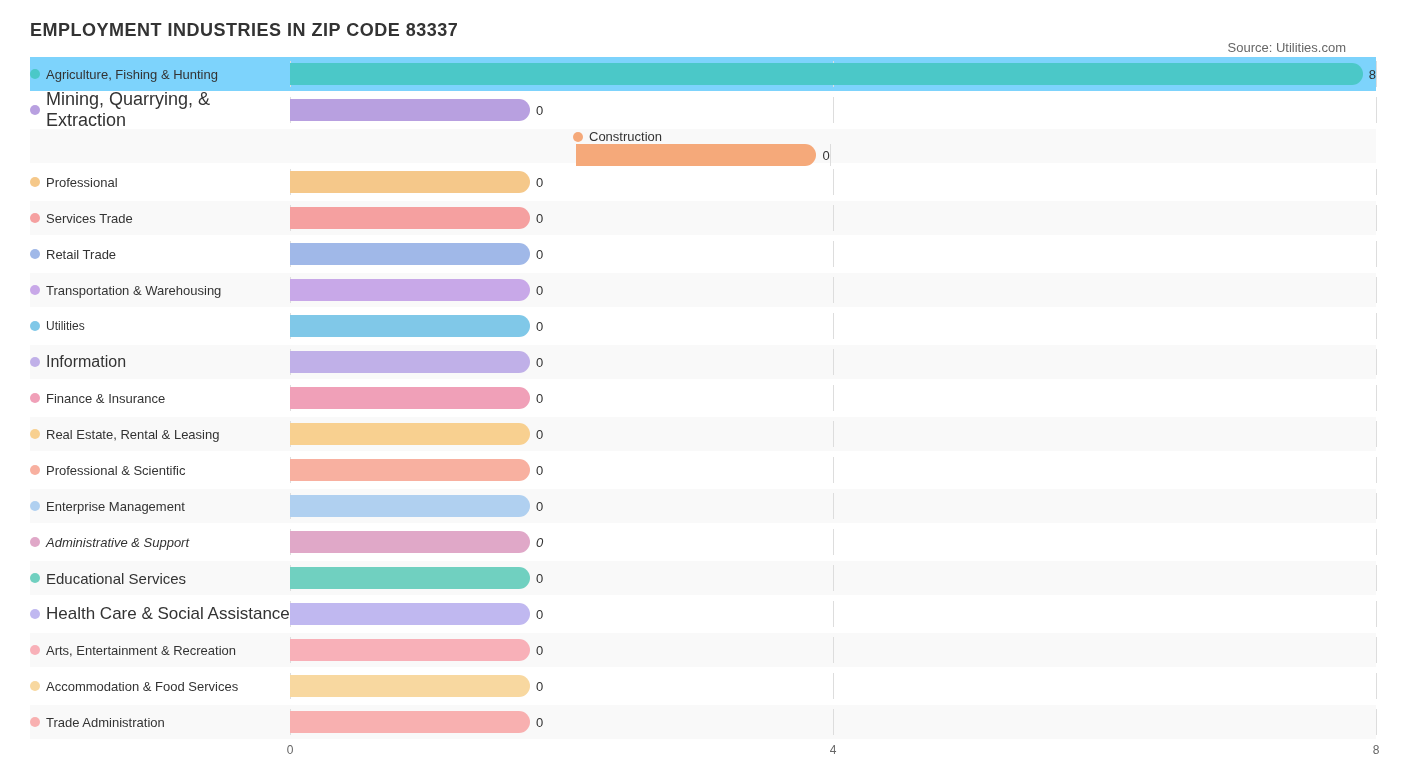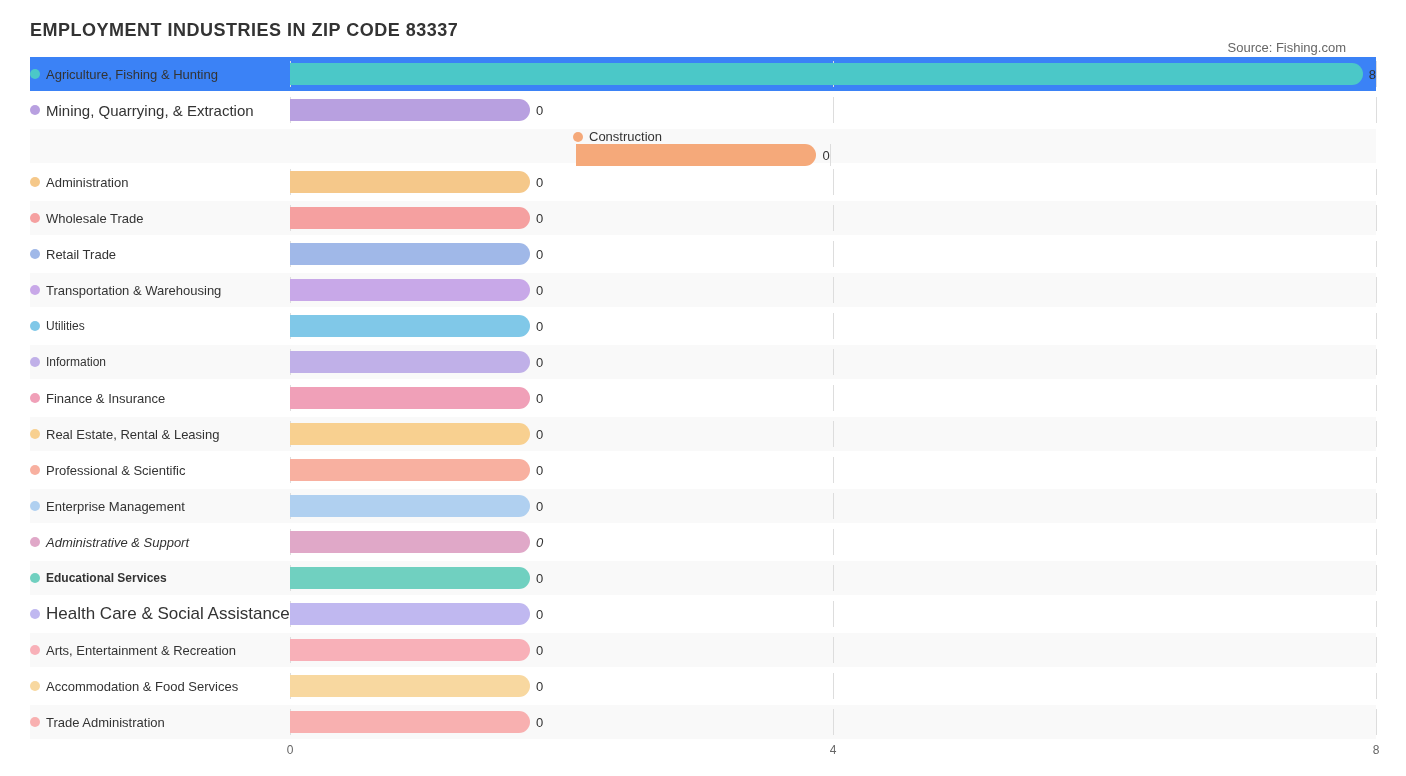--- a/index.html
+++ b/index.html
@@ -75,42 +75,42 @@
     }
     .bars-wrapper {
       position: relative;
     }
   </style>
 </head>
 <body>
 
 <div style="position: relative;">
   <div class="chart-title">EMPLOYMENT INDUSTRIES IN ZIP CODE 83337</div>
-  <div class="source-text">Source: Fishing.com</div>
+  <div class="source-text">Source: Utilities.com</div>
 </div>
 
 <div class="chart-container">
   <div class="bars-wrapper" id="bars-wrapper">
-  <div class="bar-row" style="background: #3b82f6; text-align: center;">
+  <div class="bar-row" style="background: #7dd3fc; text-align: center;">
         <div class="bar-label">
           <div class="dot" style="background: rgb(75, 200, 200);"></div>
           <span style="font-size: 13px;">Agriculture, Fishing &amp; Hunting</span>
         </div>
         <div class="bar-area">
           <div style="position: absolute; left: 0px; top: 0px; bottom: 0px; width: 1px; background: rgb(221, 221, 221); z-index: 0;"></div>
           <div style="position: absolute; left: 50%; top: 0px; bottom: 0px; width: 1px; background: rgb(221, 221, 221); z-index: 0;"></div>
           <div style="position: absolute; left: 100%; top: 0px; bottom: 0px; width: 1px; background: rgb(221, 221, 221); z-index: 0;"></div>
           <div class="bar" style="background: rgb(75, 200, 200); position: relative; z-index: 1; width: 100%;"></div>
           <span class="bar-value" style="position: relative; z-index: 1;">8</span>
         </div>
       </div>
       <div class="bar-row" style="background: rgb(255, 255, 255);">
         <div class="bar-label">
           <div class="dot" style="background: rgb(184, 160, 224);"></div>
-          <span style="font-size: 15px;">Mining, Quarrying, &amp; Extraction</span>
+          <span style="font-size: 18px;">Mining, Quarrying, &amp; Extraction</span>
         </div>
         <div class="bar-area">
           <div style="position: absolute; left: 0px; top: 0px; bottom: 0px; width: 1px; background: rgb(221, 221, 221); z-index: 0;"></div>
           <div style="position: absolute; left: 50%; top: 0px; bottom: 0px; width: 1px; background: rgb(221, 221, 221); z-index: 0;"></div>
           <div style="position: absolute; left: 100%; top: 0px; bottom: 0px; width: 1px; background: rgb(221, 221, 221); z-index: 0;"></div>
           <div class="bar" style="background: rgb(184, 160, 224); position: relative; z-index: 1; width: 240px;"></div>
           <span class="bar-value" style="position: relative; z-index: 1;">0</span>
         </div>
       </div>
       <div class="bar-row" style="background: rgb(249, 249, 249); flex-direction: column;">
@@ -122,34 +122,34 @@
           <div style="position: absolute; left: 0px; top: 0px; bottom: 0px; width: 1px; background: rgb(221, 221, 221); z-index: 0;"></div>
           <div style="position: absolute; left: 50%; top: 0px; bottom: 0px; width: 1px; background: rgb(221, 221, 221); z-index: 0;"></div>
           <div style="position: absolute; left: 100%; top: 0px; bottom: 0px; width: 1px; background: rgb(221, 221, 221); z-index: 0;"></div>
           <div class="bar" style="background: rgb(245, 169, 122); position: relative; z-index: 1; width: 240px;"></div>
           <span class="bar-value" style="position: relative; z-index: 1;">0</span>
         </div>
       </div>
       <div class="bar-row" style="background: rgb(255, 255, 255);">
         <div class="bar-label">
           <div class="dot" style="background: rgb(245, 200, 138);"></div>
-          <span style="font-size: 13px;">Administration</span>
+          <span style="font-size: 13px;">Professional</span>
         </div>
         <div class="bar-area">
           <div style="position: absolute; left: 0px; top: 0px; bottom: 0px; width: 1px; background: rgb(221, 221, 221); z-index: 0;"></div>
           <div style="position: absolute; left: 50%; top: 0px; bottom: 0px; width: 1px; background: rgb(221, 221, 221); z-index: 0;"></div>
           <div style="position: absolute; left: 100%; top: 0px; bottom: 0px; width: 1px; background: rgb(221, 221, 221); z-index: 0;"></div>
           <div class="bar" style="background: rgb(245, 200, 138); position: relative; z-index: 1; width: 240px;"></div>
           <span class="bar-value" style="position: relative; z-index: 1;">0</span>
         </div>
       </div>
       <div class="bar-row" style="background: rgb(249, 249, 249);">
         <div class="bar-label">
           <div class="dot" style="background: rgb(245, 160, 160);"></div>
-          <span style="font-size: 13px;">Wholesale Trade</span>
+          <span style="font-size: 13px;">Services Trade</span>
         </div>
         <div class="bar-area">
           <div style="position: absolute; left: 0px; top: 0px; bottom: 0px; width: 1px; background: rgb(221, 221, 221); z-index: 0;"></div>
           <div style="position: absolute; left: 50%; top: 0px; bottom: 0px; width: 1px; background: rgb(221, 221, 221); z-index: 0;"></div>
           <div style="position: absolute; left: 100%; top: 0px; bottom: 0px; width: 1px; background: rgb(221, 221, 221); z-index: 0;"></div>
           <div class="bar" style="background: rgb(245, 160, 160); position: relative; z-index: 1; width: 240px;"></div>
           <span class="bar-value" style="position: relative; z-index: 1;">0</span>
         </div>
       </div>
       <div class="bar-row" style="background: rgb(255, 255, 255);">
@@ -187,21 +187,21 @@
           <div style="position: absolute; left: 0px; top: 0px; bottom: 0px; width: 1px; background: rgb(221, 221, 221); z-index: 0;"></div>
           <div style="position: absolute; left: 50%; top: 0px; bottom: 0px; width: 1px; background: rgb(221, 221, 221); z-index: 0;"></div>
           <div style="position: absolute; left: 100%; top: 0px; bottom: 0px; width: 1px; background: rgb(221, 221, 221); z-index: 0;"></div>
           <div class="bar" style="background: rgb(128, 200, 232); position: relative; z-index: 1; width: 240px;"></div>
           <span class="bar-value" style="position: relative; z-index: 1;">0</span>
         </div>
       </div>
       <div class="bar-row" style="background: rgb(249, 249, 249);">
         <div class="bar-label">
           <div class="dot" style="background: rgb(192, 176, 232);"></div>
-          <span style="font-size: 12px;">Information</span>
+          <span style="font-size: 16px;">Information</span>
         </div>
         <div class="bar-area">
           <div style="position: absolute; left: 0px; top: 0px; bottom: 0px; width: 1px; background: rgb(221, 221, 221); z-index: 0;"></div>
           <div style="position: absolute; left: 50%; top: 0px; bottom: 0px; width: 1px; background: rgb(221, 221, 221); z-index: 0;"></div>
           <div style="position: absolute; left: 100%; top: 0px; bottom: 0px; width: 1px; background: rgb(221, 221, 221); z-index: 0;"></div>
           <div class="bar" style="background: rgb(192, 176, 232); position: relative; z-index: 1; width: 240px;"></div>
           <span class="bar-value" style="position: relative; z-index: 1;">0</span>
         </div>
       </div>
       <div class="bar-row" style="background: rgb(255, 255, 255);">
@@ -265,21 +265,21 @@
           <div style="position: absolute; left: 0px; top: 0px; bottom: 0px; width: 1px; background: rgb(221, 221, 221); z-index: 0;"></div>
           <div style="position: absolute; left: 50%; top: 0px; bottom: 0px; width: 1px; background: rgb(221, 221, 221); z-index: 0;"></div>
           <div style="position: absolute; left: 100%; top: 0px; bottom: 0px; width: 1px; background: rgb(221, 221, 221); z-index: 0;"></div>
           <div class="bar" style="background: rgb(224, 168, 200); position: relative; z-index: 1; width: 240px;"></div>
           <span class="bar-value" style="position: relative; z-index: 1;">0</span>
         </div>
       </div>
       <div class="bar-row" style="background: rgb(249, 249, 249);">
         <div class="bar-label">
           <div class="dot" style="background: rgb(112, 208, 192);"></div>
-          <span style="font-size: 12px; font-weight: bold;">Educational Services</span>
+          <span style="font-size: 15px;">Educational Services</span>
         </div>
         <div class="bar-area">
           <div style="position: absolute; left: 0px; top: 0px; bottom: 0px; width: 1px; background: rgb(221, 221, 221); z-index: 0;"></div>
           <div style="position: absolute; left: 50%; top: 0px; bottom: 0px; width: 1px; background: rgb(221, 221, 221); z-index: 0;"></div>
           <div style="position: absolute; left: 100%; top: 0px; bottom: 0px; width: 1px; background: rgb(221, 221, 221); z-index: 0;"></div>
           <div class="bar" style="background: rgb(112, 208, 192); position: relative; z-index: 1; width: 240px;"></div>
           <span class="bar-value" style="position: relative; z-index: 1;">0</span>
         </div>
       </div>
       <div class="bar-row" style="background: rgb(255, 255, 255);">

